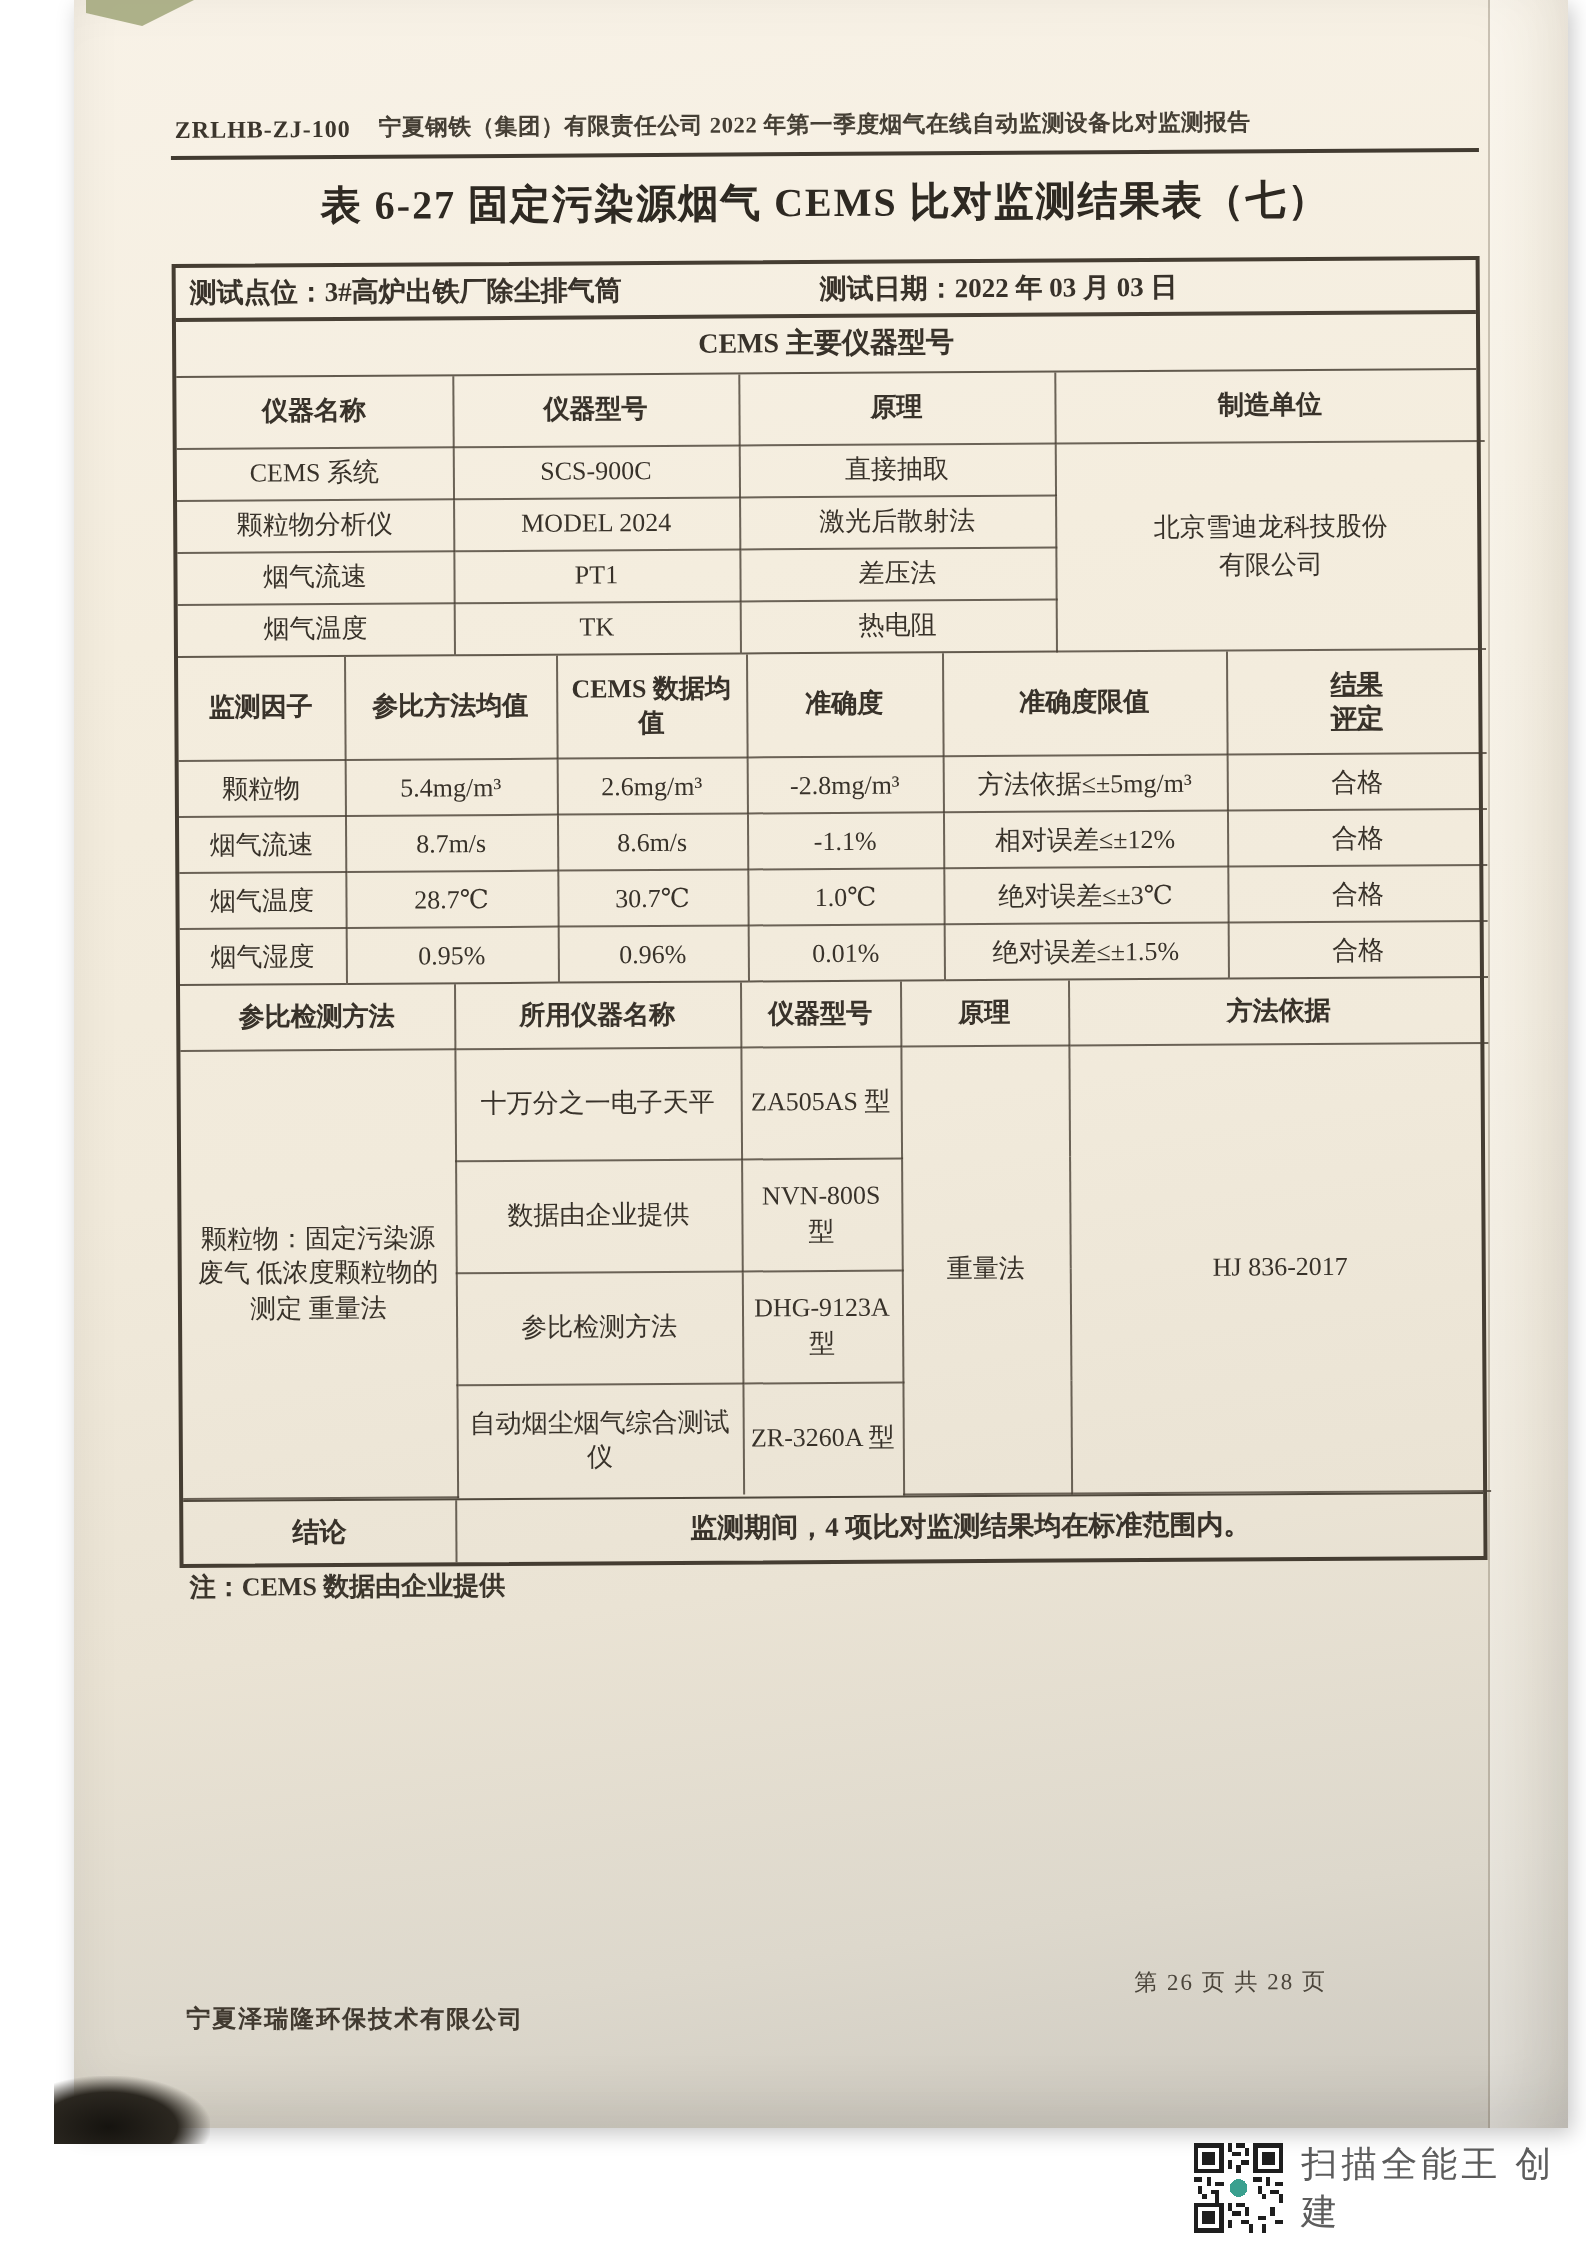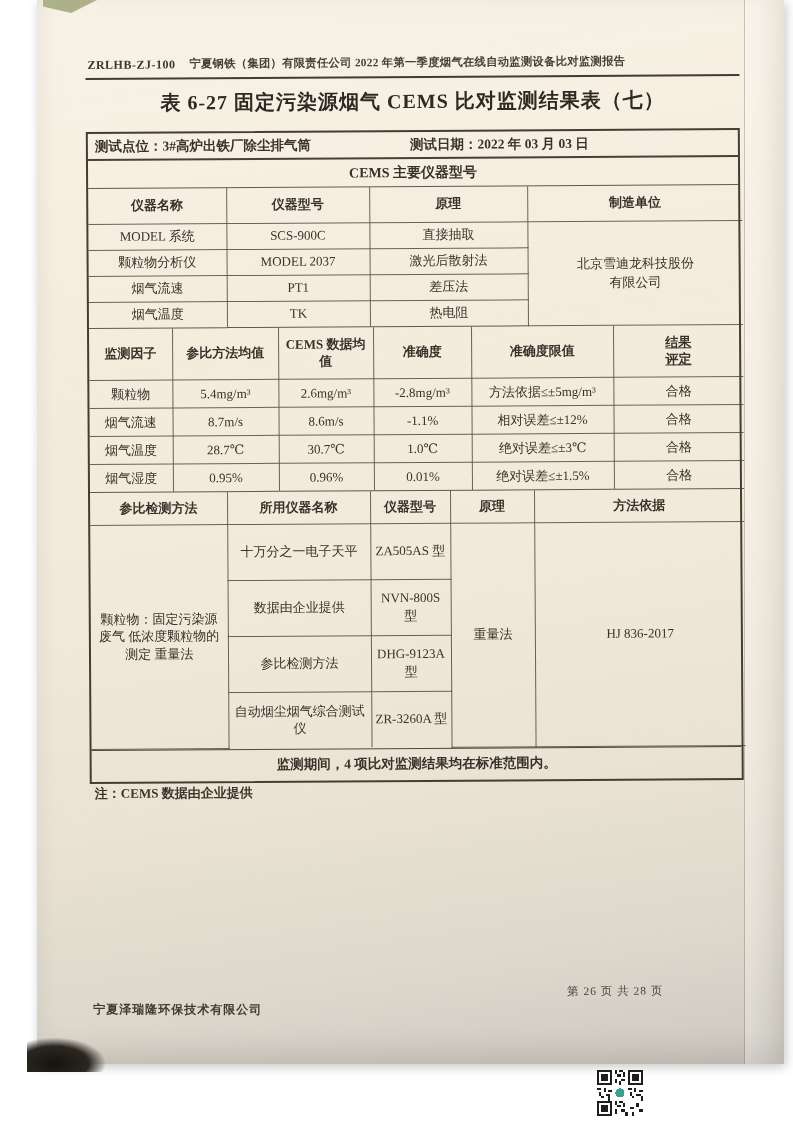--- a/index.html
+++ b/index.html
@@ -119,28 +119,28 @@
             <col style="width:215px">
           </colgroup>
         <tbody>
             <tr class="hdr">
           <td class="hd">仪器名称</td>
           <td class="hd">仪器型号</td>
           <td class="hd">原理</td>
           <td class="hd">制造单位</td>
         </tr>
         <tr>
-          <td>MODEL 系统</td>
+          <td>CEMS 系统</td>
           <td>SCS-900C</td>
           <td>直接抽取</td>
           <td rowspan="4"><span class="man-wrap">北京雪迪龙科技股份有限公司</span></td>
         </tr>
         <tr>
           <td>颗粒物分析仪</td>
-          <td>MODEL 2037</td>
+          <td>MODEL 2024</td>
           <td>激光后散射法</td>
         </tr>
         <tr>
           <td>烟气流速</td>
           <td>PT1</td>
           <td>差压法</td>
         </tr>
         <tr>
           <td>烟气温度</td>
           <td>TK</td>
@@ -234,20 +234,21 @@
           <td>DHG-9123A 型</td>
         </tr>
         <tr>
           <td>自动烟尘烟气综合测试仪</td>
           <td>ZR-3260A 型</td>
         </tr>
       </tbody>
         </table>
 
       <div class="conclusion-row">
+        <div class="c-label">结论</div>
         <div class="c-text">监测期间，4 项比对监测结果均在标准范围内。</div>
       </div>
     </div>
 
     <div class="note">注：CEMS 数据由企业提供</div>
 
     <div class="footer-company">宁夏泽瑞隆环保技术有限公司</div>
     <div class="footer-page">第 26 页 共 28 页</div>
   </div>
 
@@ -299,13 +300,14 @@
         <rect x="15" y="1" width="5" height="5"></rect>
         <rect x="1" y="15" width="5" height="5"></rect>
     </g>
     <g fill="#1e1e1e">
       <rect x="2" y="2" width="3" height="3"></rect>
         <rect x="16" y="2" width="3" height="3"></rect>
         <rect x="2" y="16" width="3" height="3"></rect>
     </g>
     <circle cx="10.5" cy="10.5" r="2.1" fill="#3aa08f"></circle>
   </svg>
+  <span class="cam-text">扫描全能王 创建</span>
 </div>
 
 </body></html>

